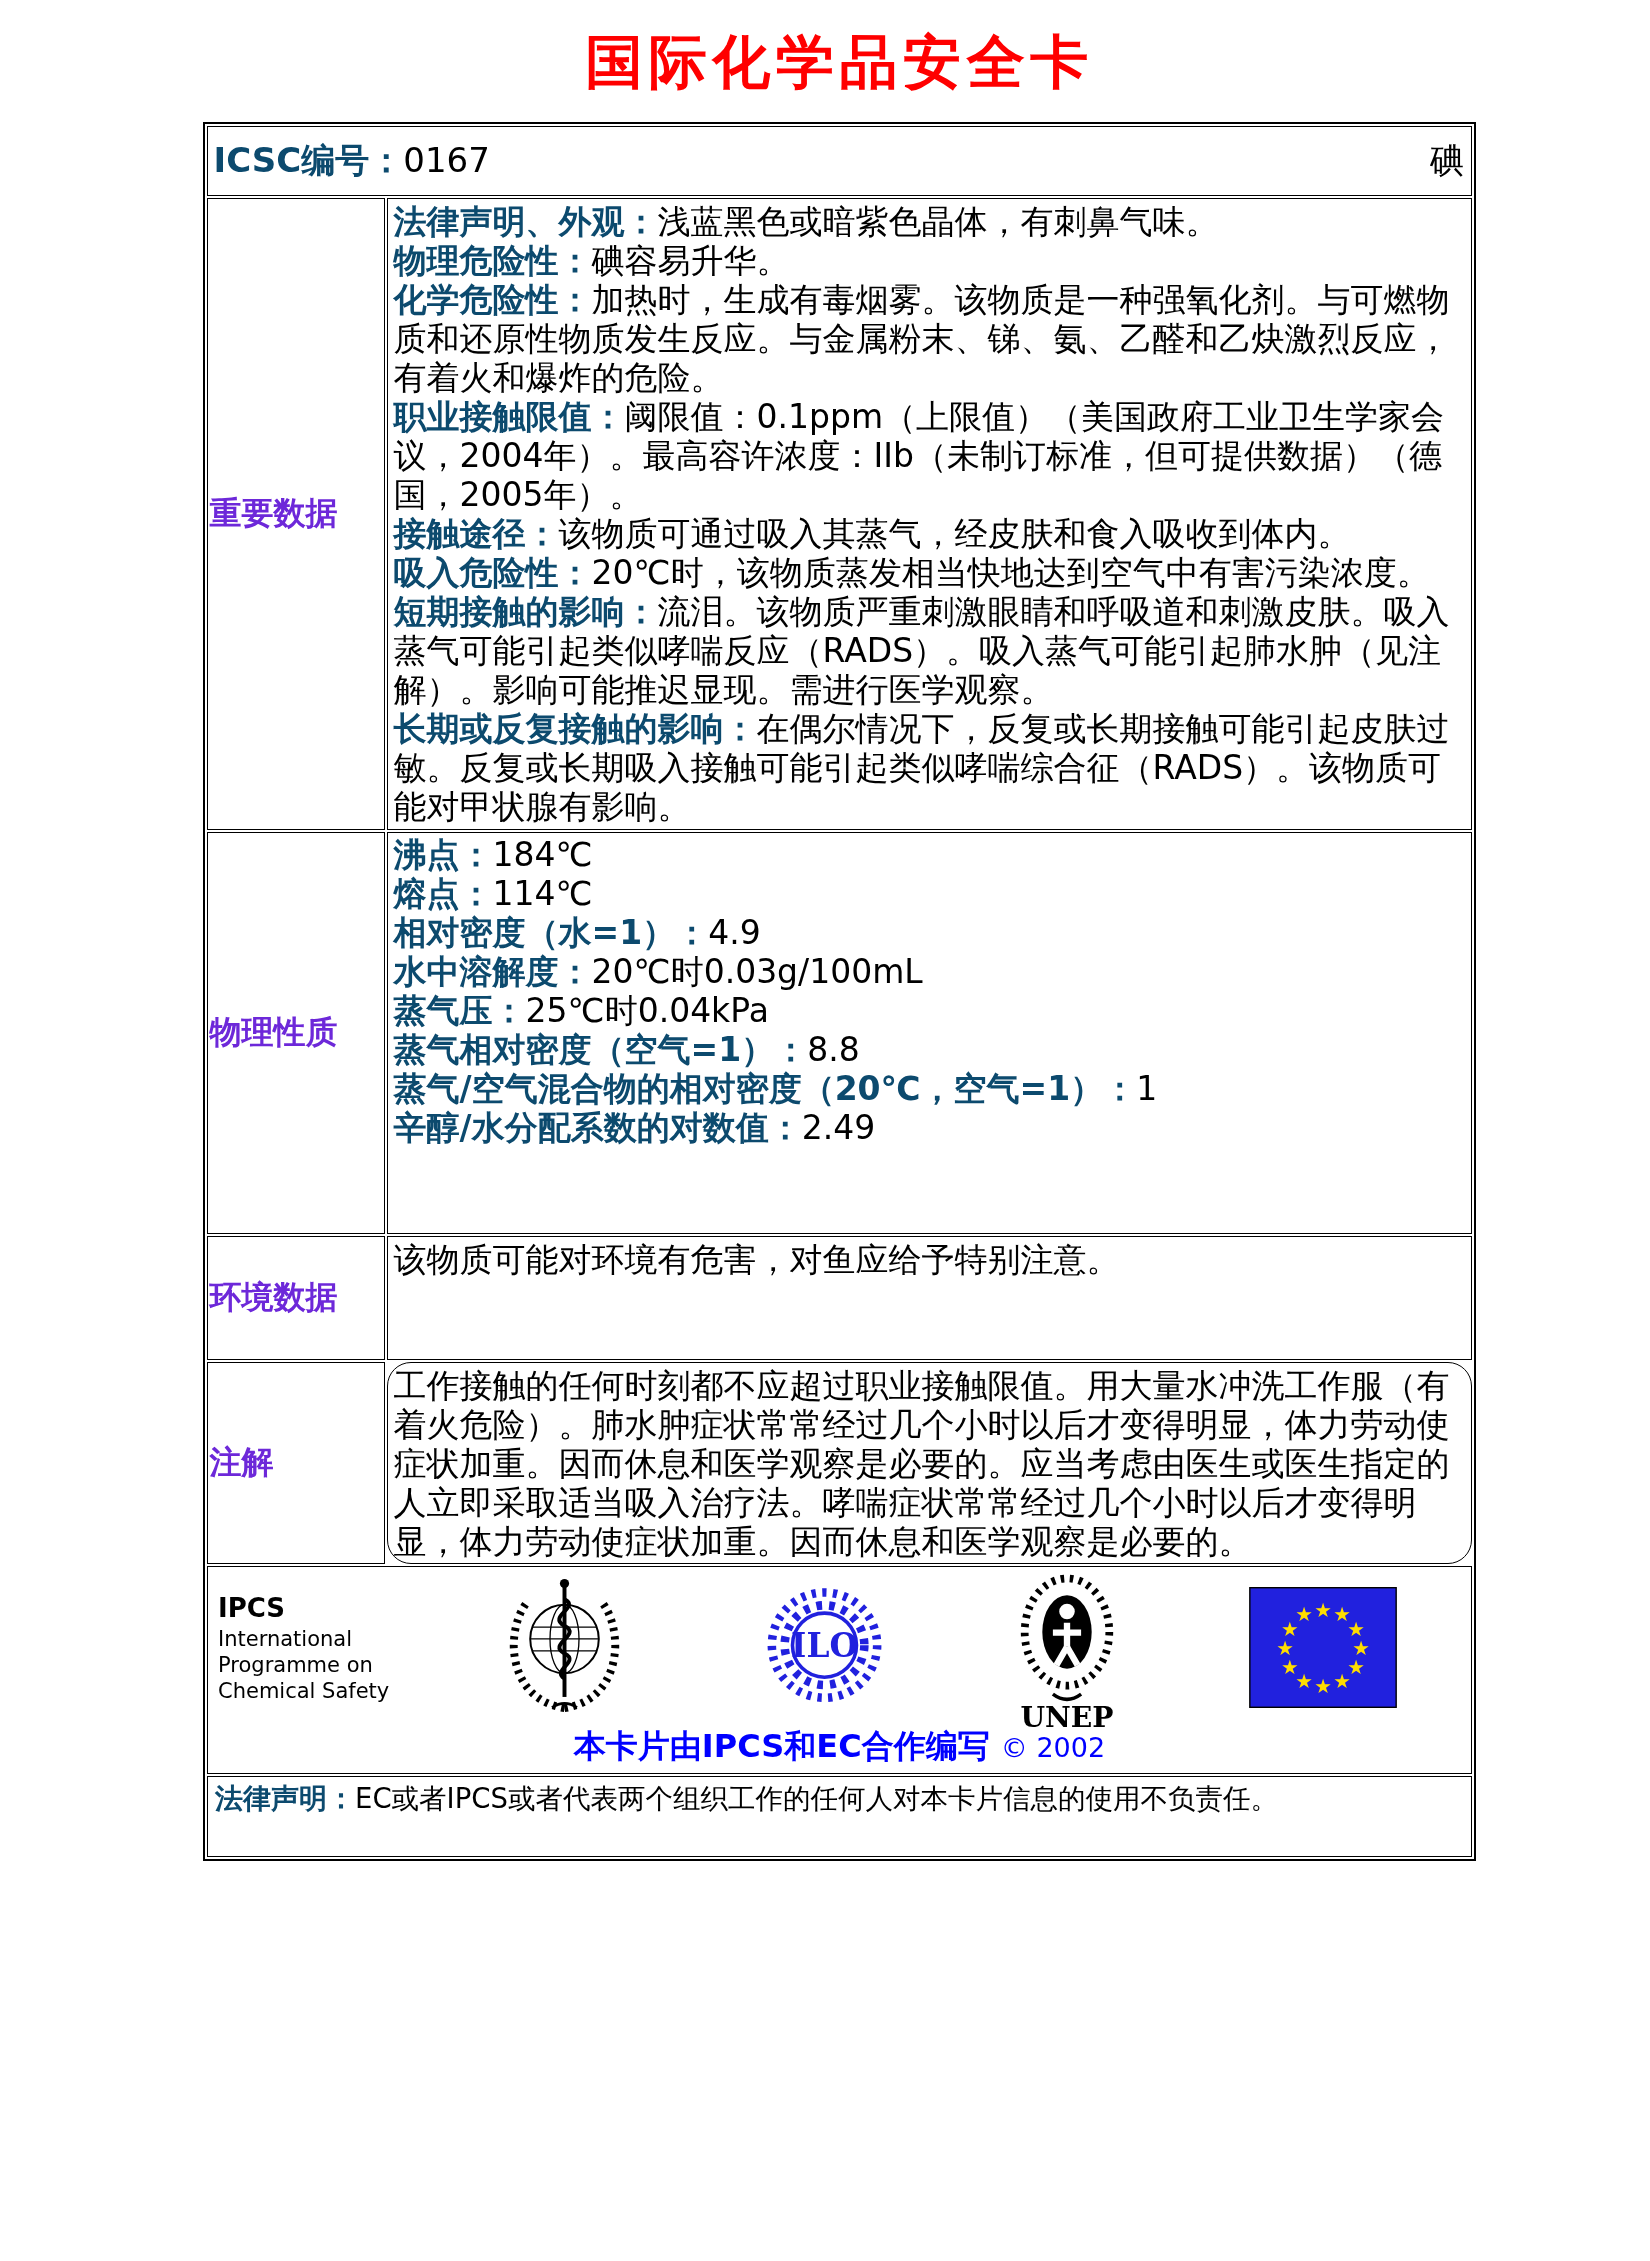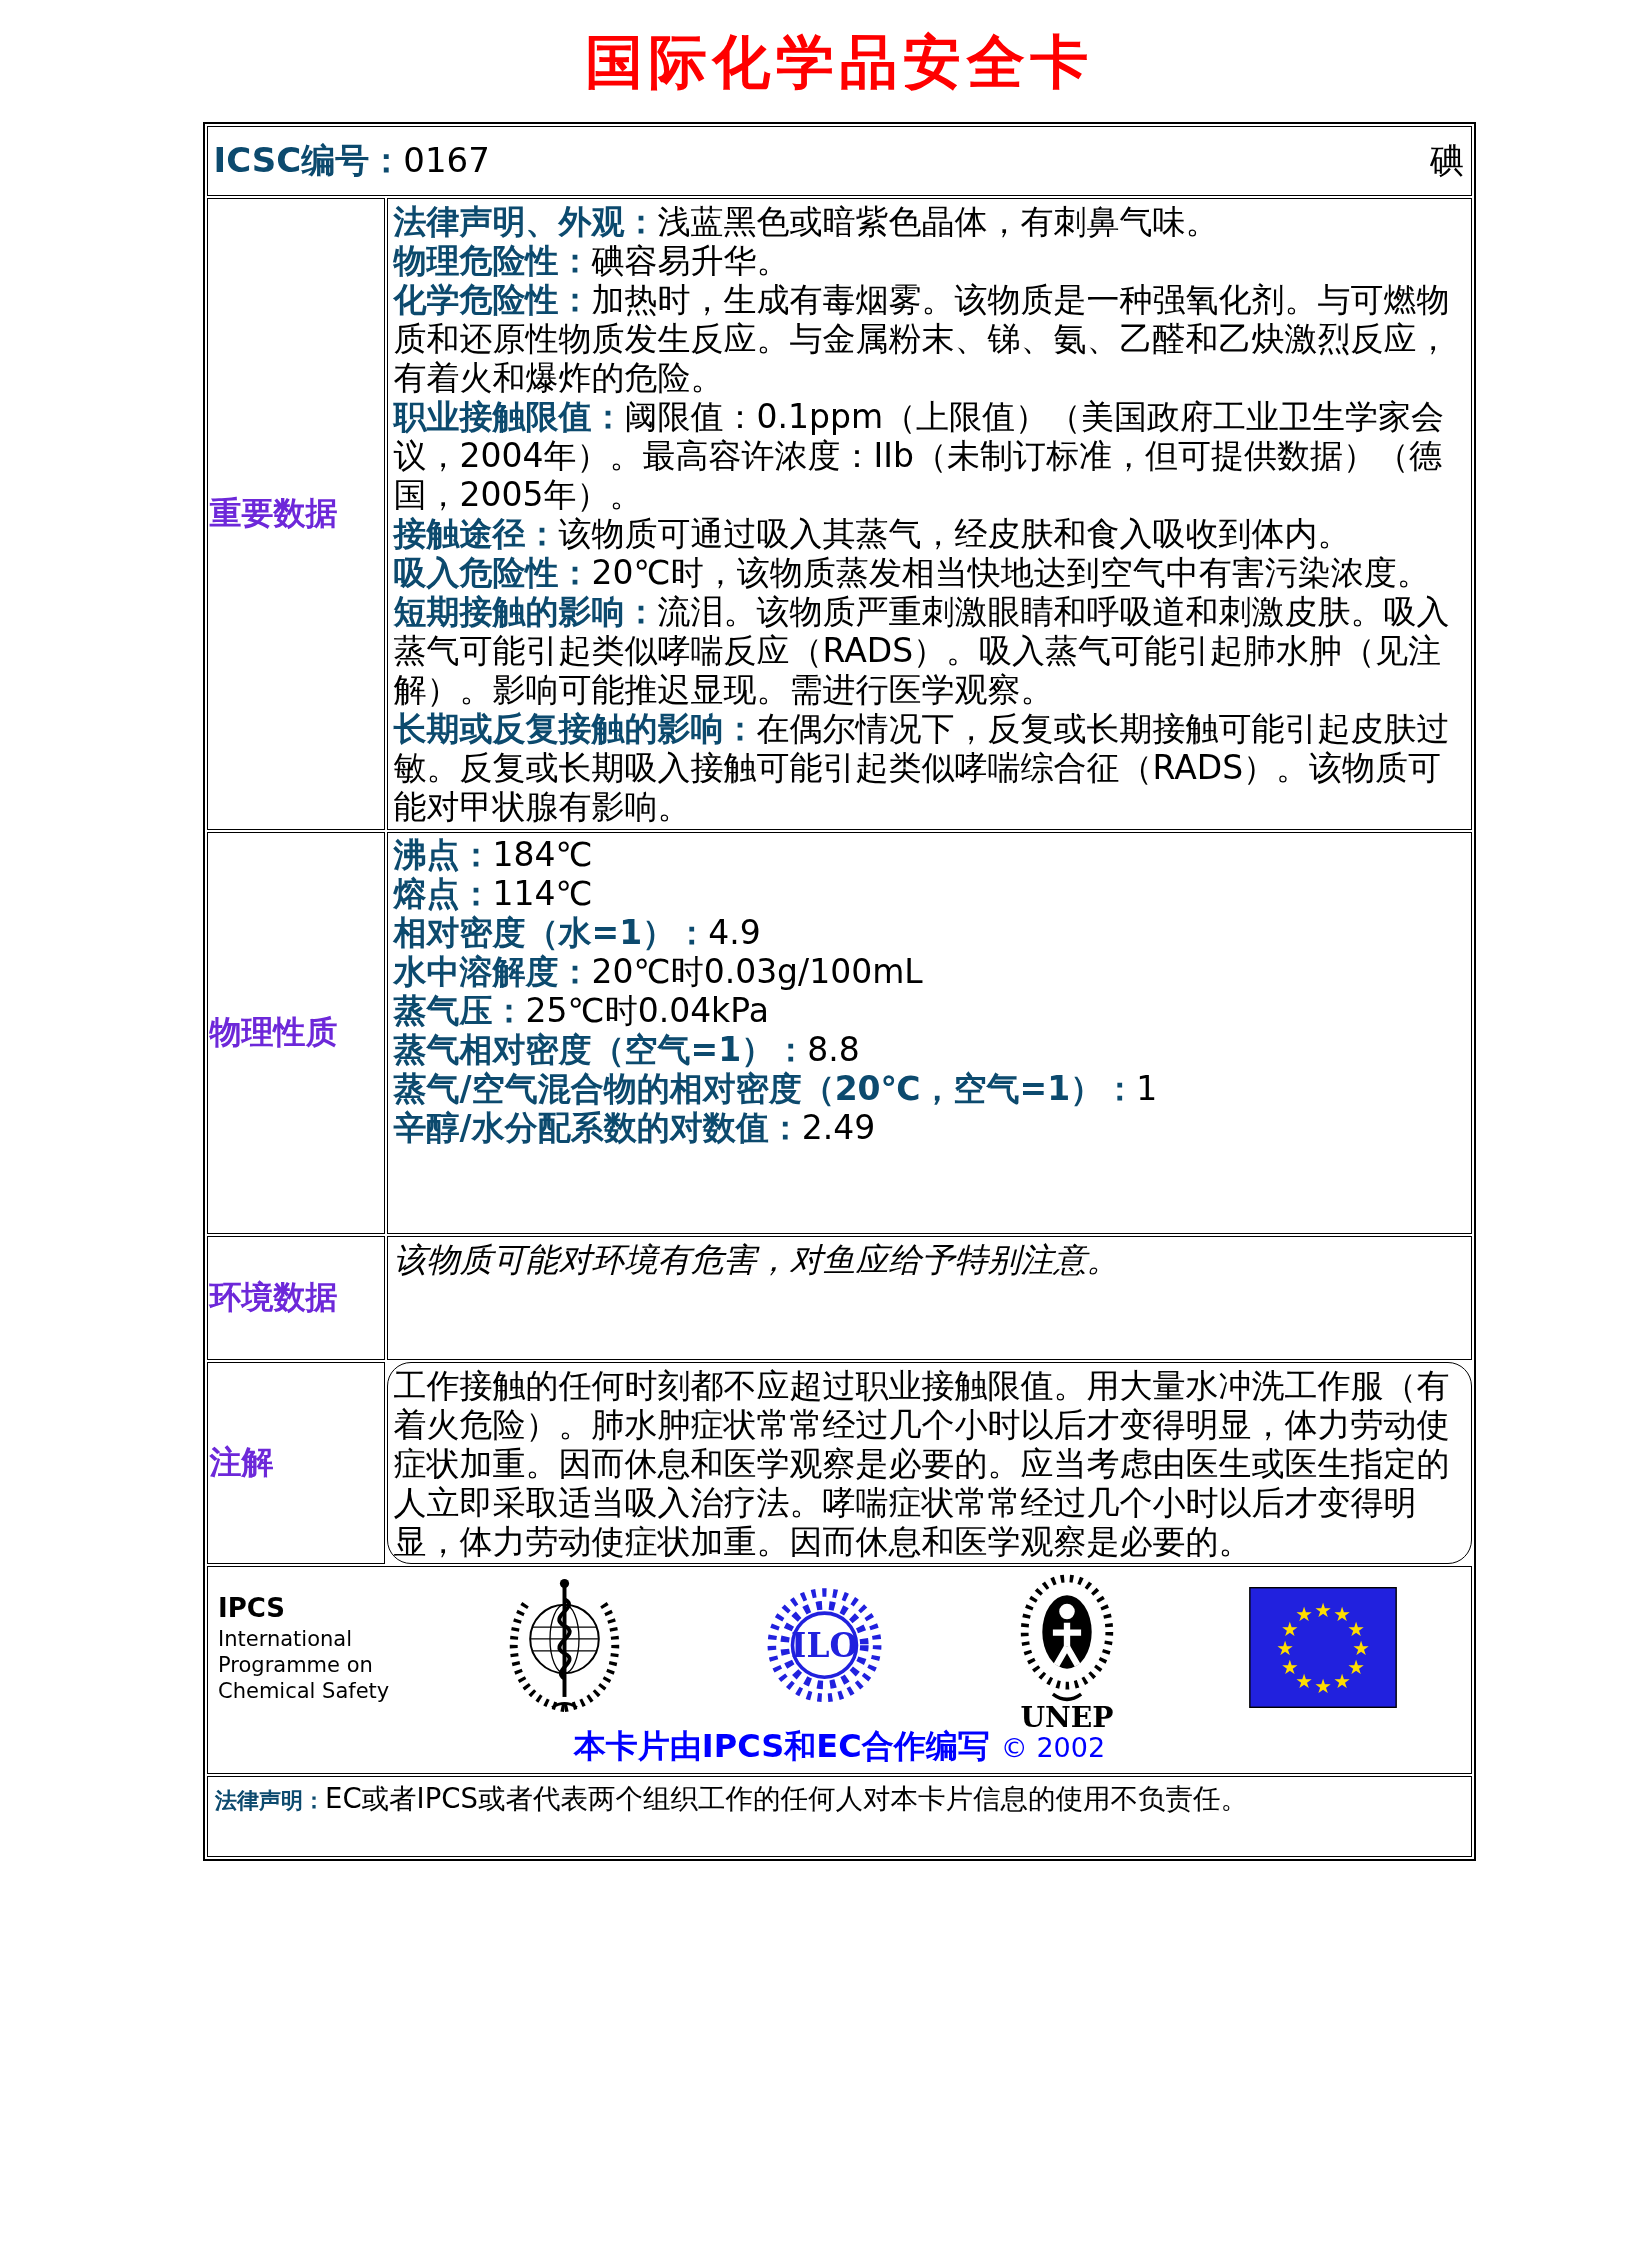--- a/index.html
+++ b/index.html
@@ -32,38 +32,38 @@
     color:#6d28d9;font-weight:bold;font-size:32px;
     padding:2.8px 1.4px;
   }
   .content{
     padding:2.8px 7px 2.8px 5.6px;
     font-size:33px;line-height:39px;
   }
   .content .para{margin:0;}
   td.h-important{height:615px;}
   td.h-physical{height:395px;}
-  td.h-environ{height:116px;font-style:italic;}
+  td.h-environ{height:116px;}
   td.h-notes{height:187px;border-radius:24px;}
   td.h-extra{height:47px;vertical-align:middle;}
   .prop{white-space:nowrap;}
   .logos-cell{height:192px;padding:4.2px 10px;}
   .logos-row{display:flex;align-items:center;height:152px;}
   .ipcs-block{width:211px;color:#000;}
   .ipcs-title{font-size:26px;font-weight:bold;line-height:35px;}
   .ipcs-line{font-size:21px;line-height:26px;}
   .logo-strip{flex:1;display:flex;justify-content:space-around;align-items:center;}
   .logo{display:flex;flex-direction:column;align-items:center;}
   .coop-line{
     text-align:center;color:#0000FF;font-weight:bold;font-size:32px;
     margin-top:1.4px;
   }
   .coop-line .copy{font-weight:normal;font-size:27px;}
   .legal-cell{height:70px;padding:4.2px 7px;font-size:27.5px;line-height:34px;}
-  .legal-cell .lbl{font-size:22px;}
+  .legal-cell .lbl{font-size:28px;}
   svg text{font-family:"DejaVu Serif","Liberation Serif",serif;}
 </style>
 </head>
 <body>
 
 <div class="page">
   <h1 class="title">国际化学品安全卡</h1>
 
   <table class="card">
     <colgroup>

